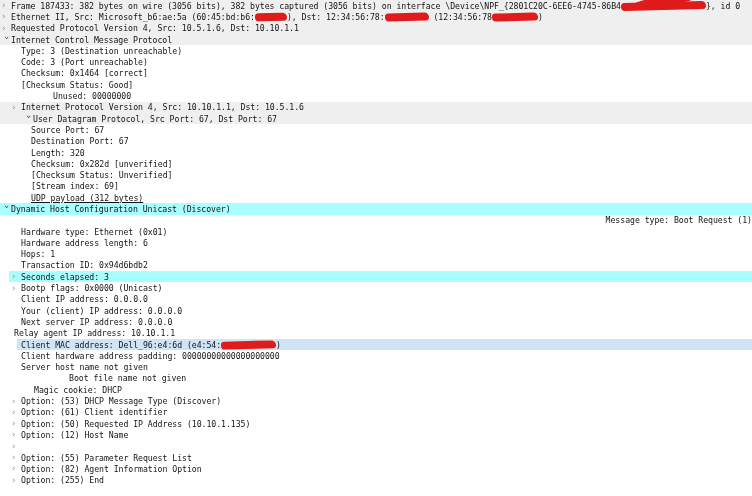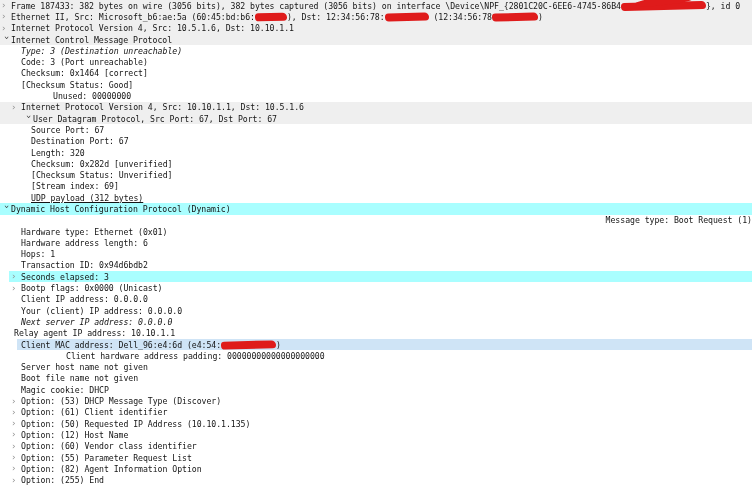--- a/index.html
+++ b/index.html
@@ -33,54 +33,54 @@
     content:"";position:absolute;top:-5px;left:14px;width:58px;height:8px;
     background:var(--red);border-radius:50% 60% 40% 50%;transform:rotate(-5deg);
   }
 </style>
 </head>
 <body>
 
 <div class="pane" id="pane">
     <div class="row" style="padding-left: 2px;"><div class="bg gray" style="left: 0px;"></div><span class="chev">›</span><span class="txt"><span>Frame 187433: 382 bytes on wire (3056 bits), 382 bytes captured (3056 bits) on interface \Device\NPF_{2801C20C-6EE6-4745-86B4</span><span class="scribble hump" style="width: 85px;"></span><span>}, id 0</span></span></div>
     <div class="row" style="padding-left: 2px;"><div class="bg gray" style="left: 0px;"></div><span class="chev">›</span><span class="txt"><span>Ethernet II, Src: Microsoft_b6:ae:5a (60:45:bd:b6:</span><span class="scribble" style="width: 32px;"></span><span>), Dst: 12:34:56:78:</span><span class="scribble" style="width: 44px;"></span><span> (12:34:56:78</span><span class="scribble" style="width: 46px;"></span><span>)</span></span></div>
-    <div class="row" style="padding-left: 2px;"><div class="bg gray" style="left: 0px;"></div><span class="chev">›</span><span class="txt"><span>Internet Protocol Version 4, Src: 10.5.1.6, Dst: 10.10.1.1</span></span></div>
+    <div class="row" style="padding-left: 2px;"><div class="bg gray" style="left: 0px;"></div><span class="chev">›</span><span class="txt"><span>Requested Protocol Version 4, Src: 10.5.1.6, Dst: 10.10.1.1</span></span></div>
     <div class="row" style="padding-left: 2px;"><div class="bg gray" style="left: 0px;"></div><span class="chev exp">›</span><span class="txt"><span>Internet Control Message Protocol</span></span></div>
-    <div class="row" style="padding-left: 21px; font-style: italic;"><span class="txt"><span>Type: 3 (Destination unreachable)</span></span></div>
+    <div class="row" style="padding-left: 21px;"><span class="txt"><span>Type: 3 (Destination unreachable)</span></span></div>
     <div class="row" style="padding-left: 21px;"><span class="txt"><span>Code: 3 (Port unreachable)</span></span></div>
     <div class="row" style="padding-left: 21px;"><span class="txt"><span>Checksum: 0x1464 [correct]</span></span></div>
     <div class="row" style="padding-left: 21px;"><span class="txt"><span>[Checksum Status: Good]</span></span></div>
     <div class="row" style="padding-left: 21px; margin-left: 32px;"><span class="txt"><span>Unused: 00000000</span></span></div>
     <div class="row" style="padding-left: 12px;"><div class="bg gray" style="left: 0px;"></div><span class="chev">›</span><span class="txt"><span>Internet Protocol Version 4, Src: 10.10.1.1, Dst: 10.5.1.6</span></span></div>
     <div class="row" style="padding-left: 24px;"><div class="bg gray" style="left: 0px;"></div><span class="chev exp">›</span><span class="txt"><span>User Datagram Protocol, Src Port: 67, Dst Port: 67</span></span></div>
     <div class="row" style="padding-left: 31px; align-items: center;"><span class="txt"><span>Source Port: 67</span></span></div>
     <div class="row" style="padding-left: 31px;"><span class="txt"><span>Destination Port: 67</span></span></div>
     <div class="row" style="padding-left: 31px;"><span class="txt"><span>Length: 320</span></span></div>
     <div class="row" style="padding-left: 31px;"><span class="txt"><span>Checksum: 0x282d [unverified]</span></span></div>
     <div class="row" style="padding-left: 31px;"><span class="txt"><span>[Checksum Status: Unverified]</span></span></div>
     <div class="row" style="padding-left: 31px;"><span class="txt"><span>[Stream index: 69]</span></span></div>
     <div class="row" style="padding-left: 31px; text-decoration: underline;"><span class="txt"><span>UDP payload (312 bytes)</span></span></div>
-    <div class="row" style="padding-left: 2px;"><div class="bg cyan" style="left: -1px;"></div><span class="chev exp">›</span><span class="txt"><span>Dynamic Host Configuration Protocol (Dynamic)</span></span></div>
+    <div class="row" style="padding-left: 2px;"><div class="bg cyan" style="left: -1px;"></div><span class="chev exp">›</span><span class="txt"><span>Dynamic Host Configuration Unicast (Discover)</span></span></div>
     <div class="row" style="padding-left: 21px; justify-content: flex-end;"><span class="txt"><span>Message type: Boot Request (1)</span></span></div>
     <div class="row" style="padding-left: 21px;"><span class="txt"><span>Hardware type: Ethernet (0x01)</span></span></div>
     <div class="row" style="padding-left: 21px;"><span class="txt"><span>Hardware address length: 6</span></span></div>
     <div class="row" style="padding-left: 21px; align-items: center;"><span class="txt"><span>Hops: 1</span></span></div>
     <div class="row" style="padding-left: 21px;"><span class="txt"><span>Transaction ID: 0x94d6bdb2</span></span></div>
     <div class="row" style="padding-left: 12px;"><div class="bg cyan" style="left: 9px;"></div><span class="chev">›</span><span class="txt"><span>Seconds elapsed: 3</span></span></div>
     <div class="row" style="padding-left: 12px;"><span class="chev">›</span><span class="txt"><span>Bootp flags: 0x0000 (Unicast)</span></span></div>
     <div class="row" style="padding-left: 21px;"><span class="txt"><span>Client IP address: 0.0.0.0</span></span></div>
     <div class="row" style="padding-left: 21px;"><span class="txt"><span>Your (client) IP address: 0.0.0.0</span></span></div>
-    <div class="row" style="padding-left: 21px; font-style: italic;"><span class="txt"><span>Next server IP address: 0.0.0.0</span></span></div>
+    <div class="row" style="padding-left: 21px;"><span class="txt"><span>Next server IP address: 0.0.0.0</span></span></div>
     <div class="row" style="padding-left: 14px;"><span class="txt"><span>Relay agent IP address: 10.10.1.1</span></span></div>
     <div class="row" style="padding-left: 21px;"><div class="bg blue" style="left: 17px;"></div><span class="txt"><span>Client MAC address: Dell_96:e4:6d (e4:54:</span><span class="scribble" style="width: 55px;"></span><span>)</span></span></div>
-    <div class="row" style="padding-left: 21px; margin-left: 45px;"><span class="txt"><span>Client hardware address padding: 00000000000000000000</span></span></div>
+    <div class="row" style="padding-left: 21px;"><span class="txt"><span>Client hardware address padding: 00000000000000000000</span></span></div>
     <div class="row" style="padding-left: 21px;"><span class="txt"><span>Server host name not given</span></span></div>
-    <div class="row" style="padding-left: 21px;"><span class="txt"><span>Boot file name not given</span></span></div>
-    <div class="row" style="padding-left: 21px;"><span class="txt"><span>Magic cookie: DHCP</span></span></div>
+    <div class="row" style="padding-left: 21px; margin-left: 48px;"><span class="txt"><span>Boot file name not given</span></span></div>
+    <div class="row" style="padding-left: 34px;"><span class="txt"><span>Magic cookie: DHCP</span></span></div>
     <div class="row" style="padding-left: 12px;"><span class="chev">›</span><span class="txt"><span>Option: (53) DHCP Message Type (Discover)</span></span></div>
     <div class="row" style="padding-left: 12px;"><span class="chev">›</span><span class="txt"><span>Option: (61) Client identifier</span></span></div>
     <div class="row" style="padding-left: 12px;"><span class="chev">›</span><span class="txt"><span>Option: (50) Requested IP Address (10.10.1.135)</span></span></div>
     <div class="row" style="padding-left: 12px;"><span class="chev">›</span><span class="txt"><span>Option: (12) Host Name</span></span></div>
-    <div class="row" style="padding-left: 12px;"><span class="chev">›</span><span class="txt"><span>Option: (60) Vendor class identifier</span></span></div>
+    <div class="row" style="padding-left: 12px;"><span class="chev">›</span></div>
     <div class="row" style="padding-left: 12px;"><span class="chev">›</span><span class="txt"><span>Option: (55) Parameter Request List</span></span></div>
     <div class="row" style="padding-left: 12px;"><span class="chev">›</span><span class="txt"><span>Option: (82) Agent Information Option</span></span></div>
     <div class="row" style="padding-left: 12px;"><span class="chev">›</span><span class="txt"><span>Option: (255) End</span></span></div>
   </div>
 
 </body></html>

